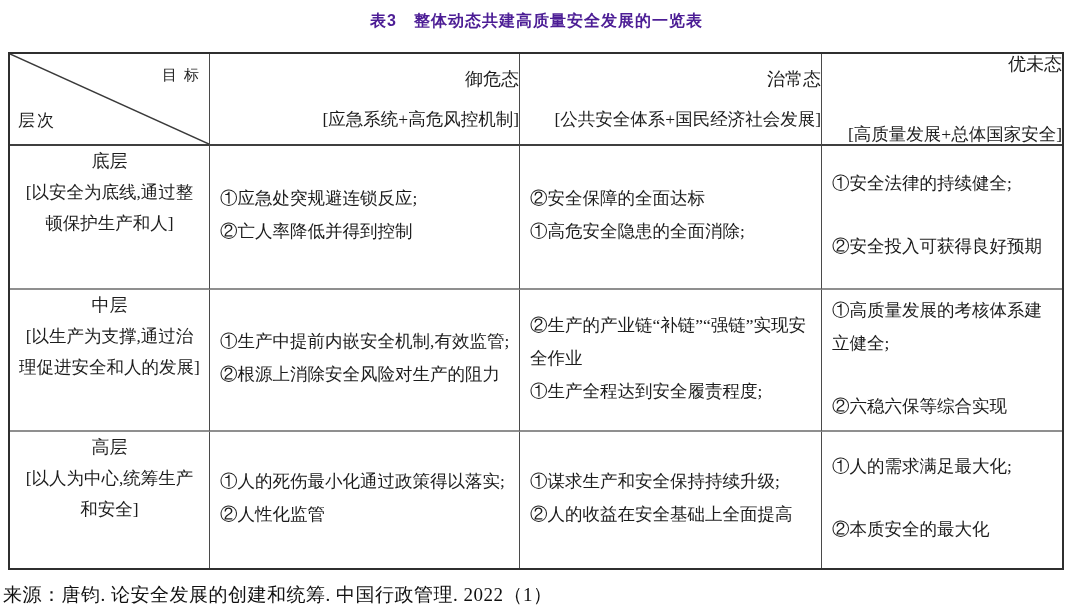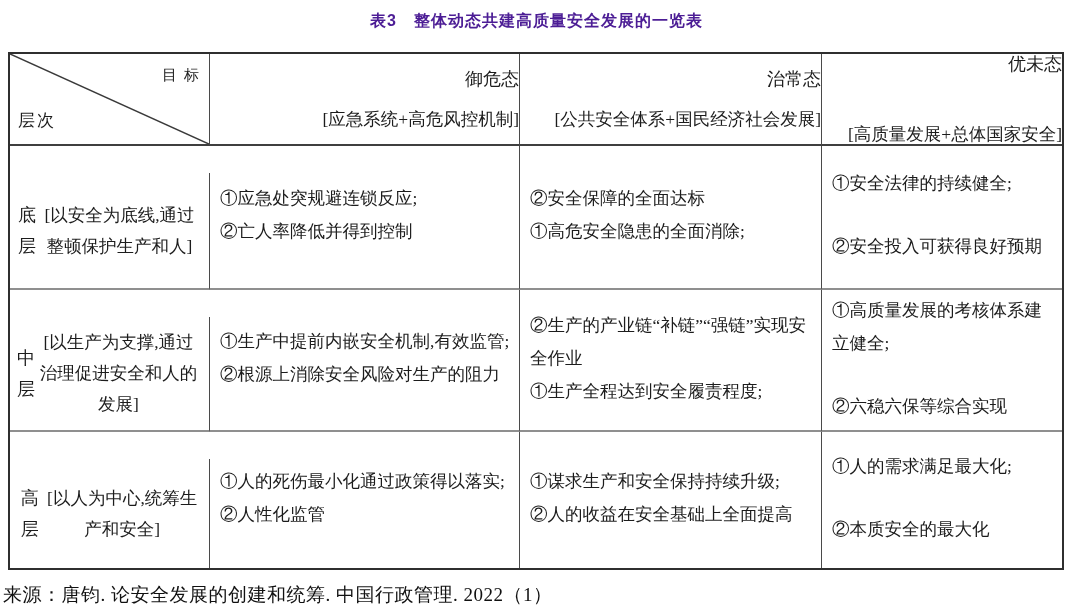--- a/index.html
+++ b/index.html
@@ -61,27 +61,26 @@
     display: flex; flex-direction: column;
     justify-content: center; align-items: flex-end;
     text-align: center;
     line-height: 40px;
     font-size: 17.5px;
   }
   .colhdr .col-name { font-size: 18px; }
   .colhdr .col-sub { font-size: 17.5px; }
   
   .levelcell {
-    display: flex; flex-direction: row;
-    justify-content: center; align-items: center;
+    display: flex; flex-direction: column;
+    align-items: center;
     text-align: center;
     padding: 0 7px;
     font-size: 17.5px;
     line-height: 31px;
-    margin-top: 27px;
   }
   .levelcell .level-name { font-size: 18px; }
   
   .goalcell {
     display: flex; flex-direction: column;
     justify-content: center;
     padding: 4px 6px 8px 10px;
     font-size: 17.5px;
     line-height: 33px;
     text-align: left;

